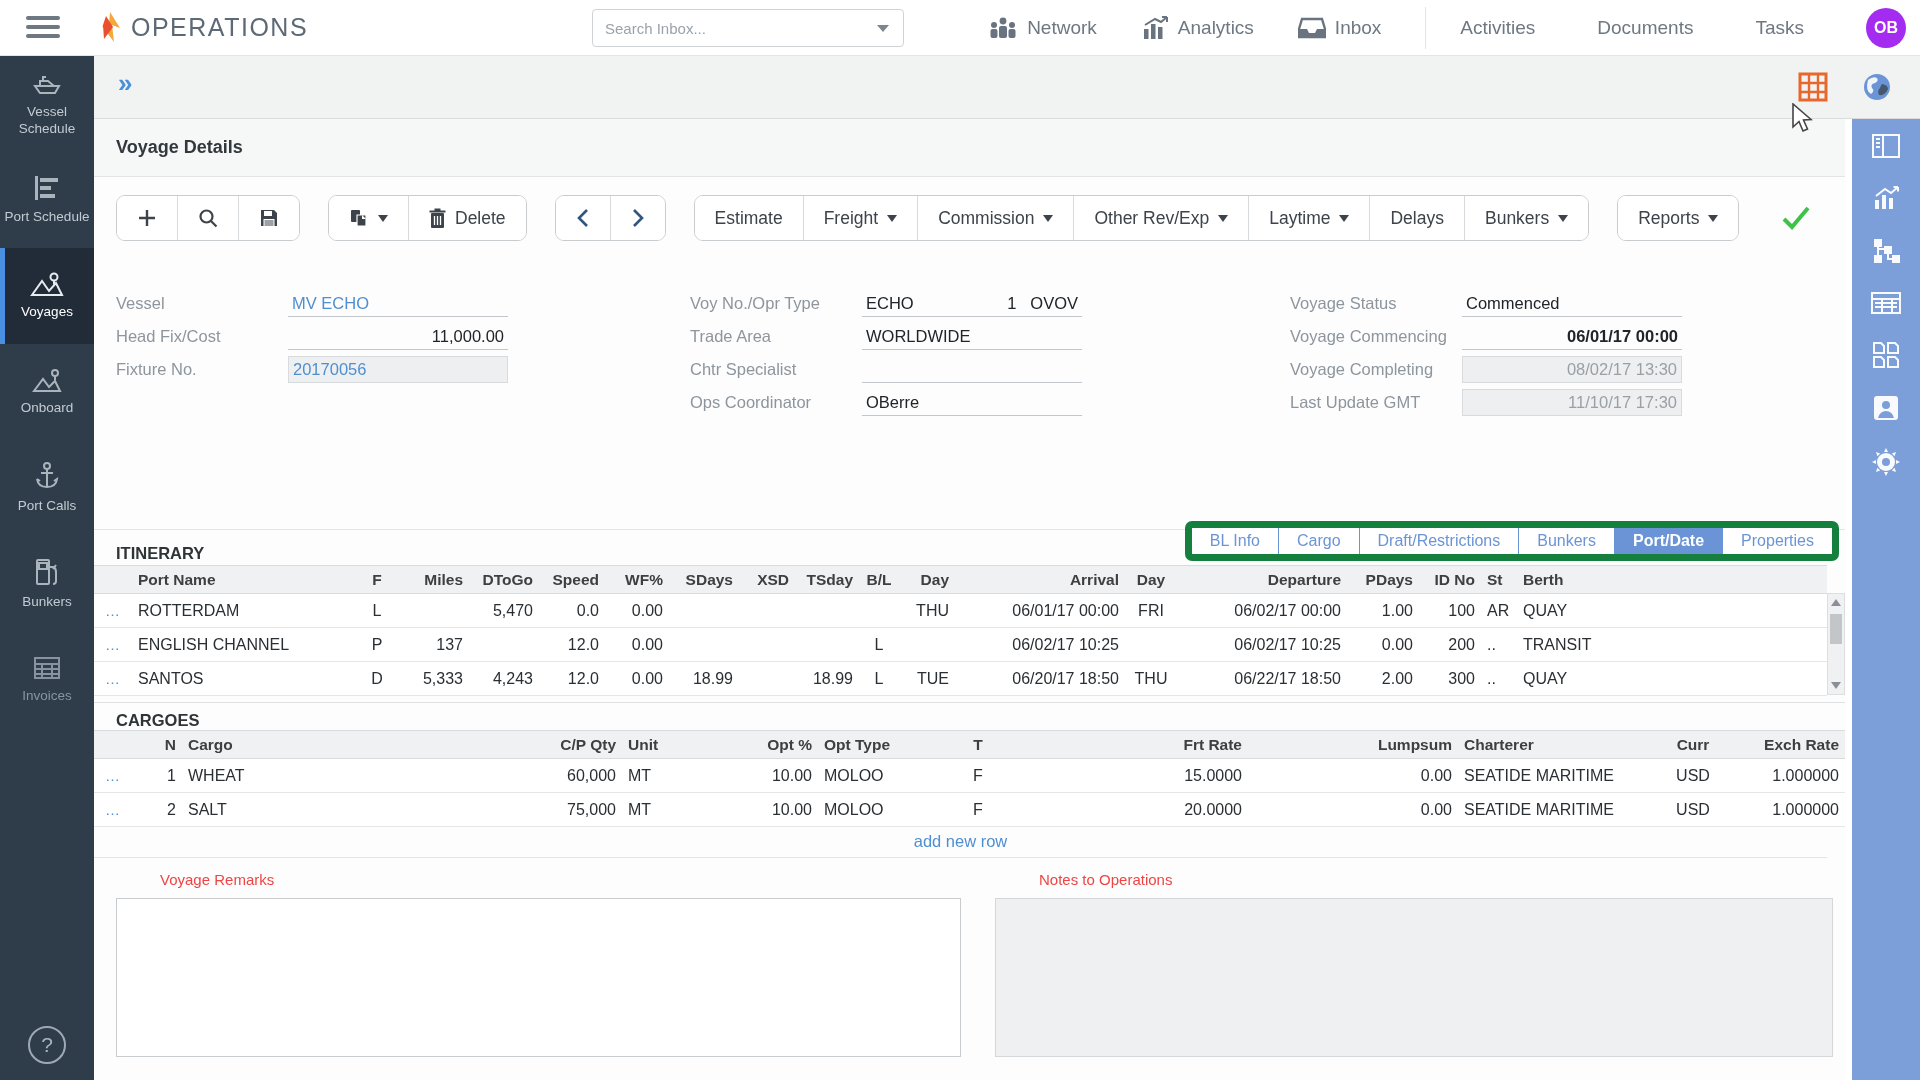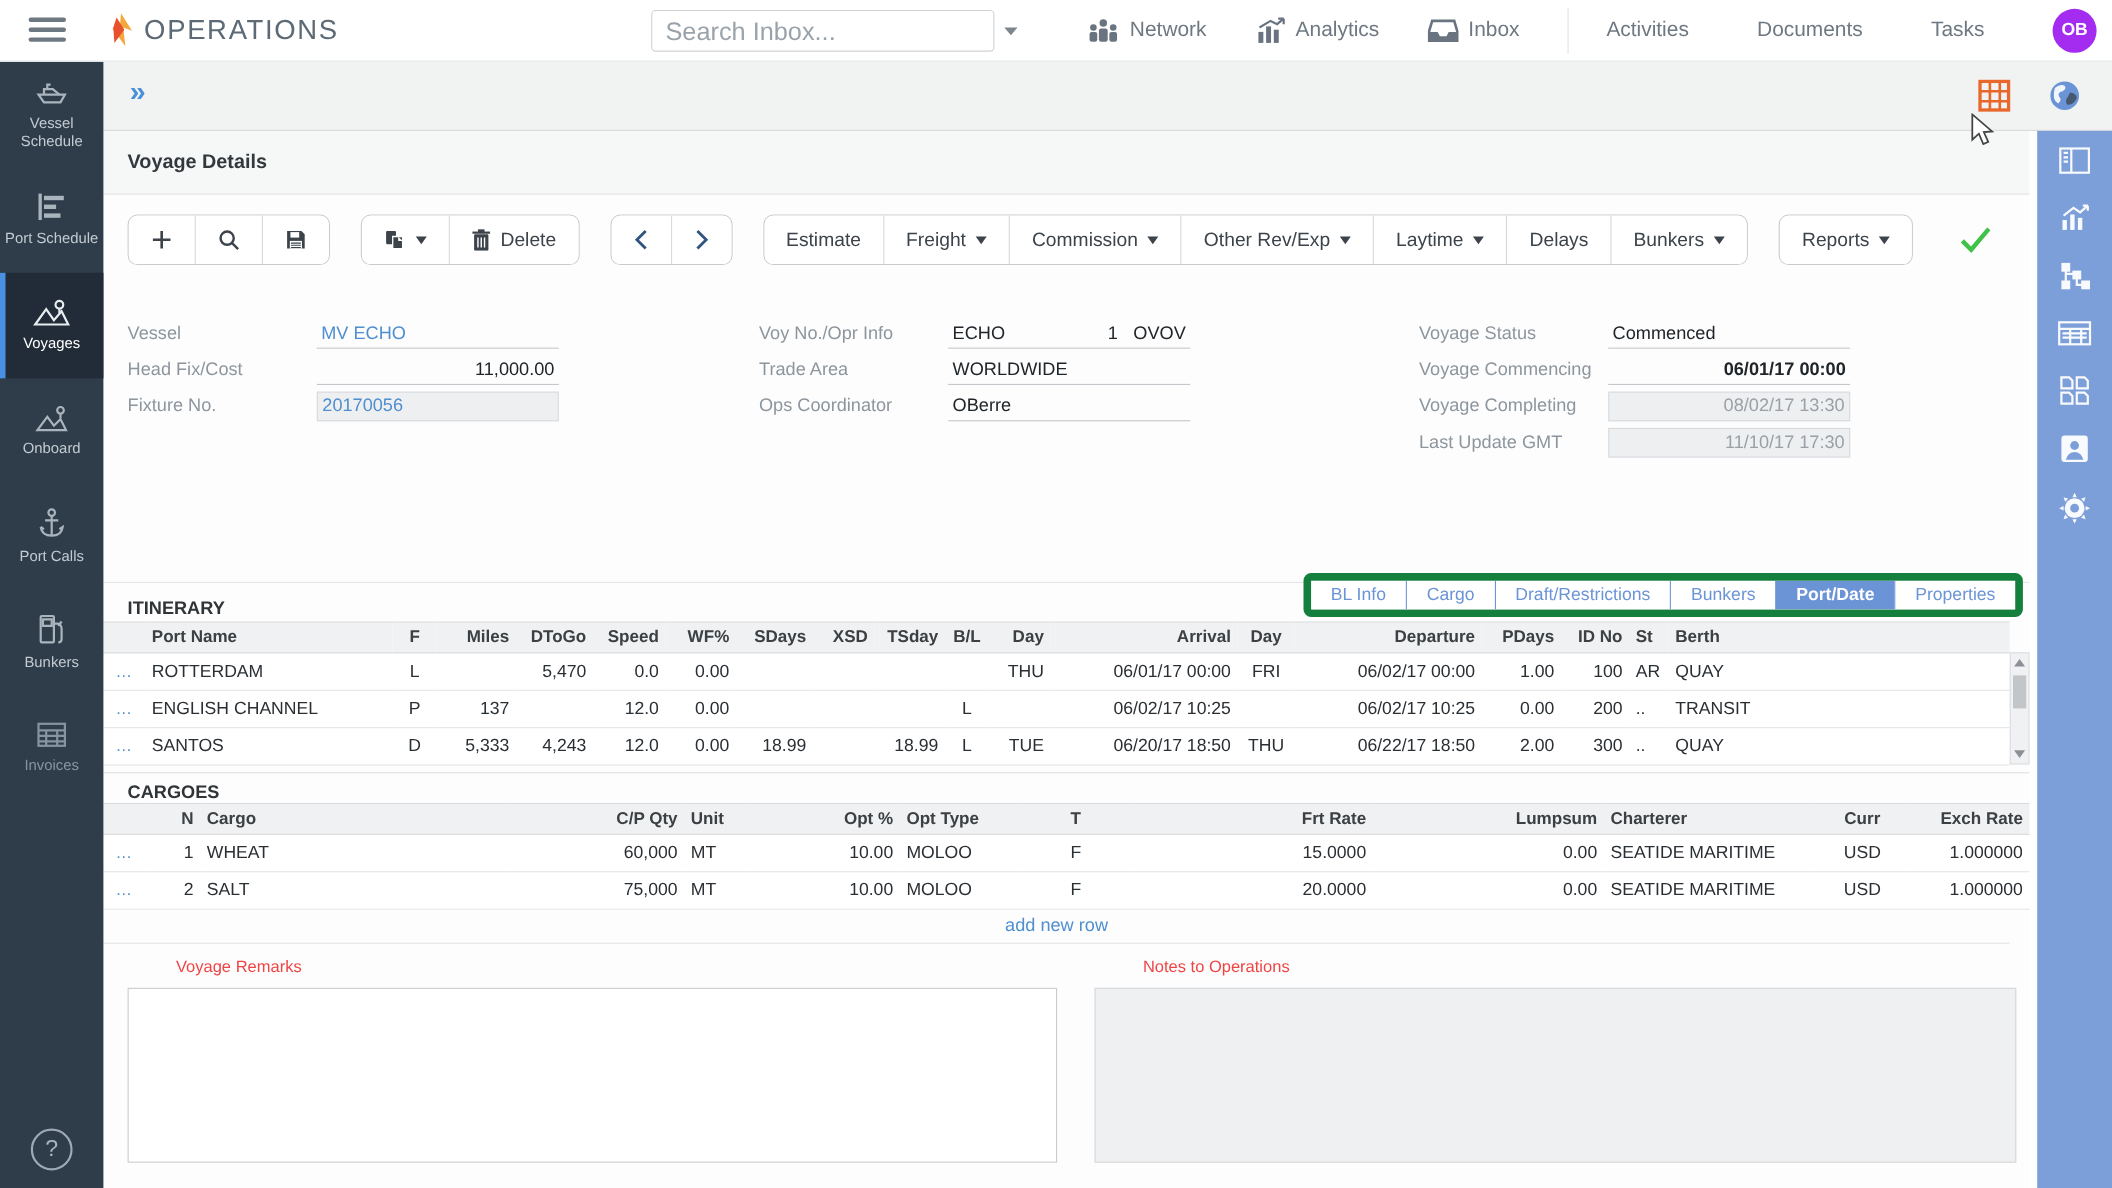--- a/index.html
+++ b/index.html
@@ -9,21 +9,21 @@
 
   
   .topbar { position:absolute; left:0; top:0; width:1920px; height:56px; background:#fff;
     border-bottom:1px solid #e3e5e7; z-index:20; }
   .hamburger { position:absolute; left:26px; top:16px; width:34px; height:24px; cursor:pointer; }
   .hamburger span { display:block; height:4px; background:#6e7882; border-radius:2px; margin-bottom:5px; }
   .logo { position:absolute; left:96px; top:11px; display:flex; align-items:center; gap:8px; }
   .logo-text { font-size:25px; letter-spacing:1.5px; color:#5d6a75; font-weight:400; }
   .searchbox { position:absolute; left:592px; top:9px; width:312px; height:38px; border:1px solid #cfd3d6;
     border-radius:4px; background:#fff; display:flex; align-items:center; }
-  .searchbox input { flex:1; border:none; outline:none; font-size:23px; color:#3c4248; padding:0 12px;
+  .searchbox input { flex:1; border:none; outline:none; font-size:15px; color:#3c4248; padding:0 12px;
     font-family:"Liberation Sans", sans-serif; background:transparent; }
   .searchbox input::placeholder { color:#9aa2aa; }
   .search-caret { width:0; height:0; border-left:6px solid transparent; border-right:6px solid transparent;
     border-top:7px solid #7d858d; margin-right:14px; }
   .top-right { position:absolute; right:0; top:0; height:56px; display:flex; align-items:center; }
   .top-nav-item { display:flex; align-items:center; gap:9px; color:#6e7882; font-size:19px;
     margin-right:44px; cursor:pointer; }
   .top-divider { width:1px; height:42px; background:#e1e3e5; margin:0 34px 0 0; }
   .top-link { color:#6e7882; font-size:19px; margin-right:62px; cursor:pointer; }
   .avatar { width:40px; height:40px; border-radius:50%; background:#a32cf0; color:#fff; font-size:16px;
@@ -465,30 +465,34 @@
         <span class="ffield num">11,000.00</span>
       </div>
       <div class="frow">
         <span class="flabel">Fixture No.</span>
         <span class="ffield ro" style="color:#4f8fd0;">20170056</span>
       </div>
     </div>
 
     <div class="fgroup g2">
       <div class="frow">
-        <span class="flabel">Voy No./Opr Info</span>
+        <span class="flabel">Voy No./Opr Type</span>
         <span class="ffield">
           <span class="sp1">ECHO</span>
           <span class="spn">1</span>
           <span>OVOV</span>
         </span>
       </div>
       <div class="frow">
         <span class="flabel">Trade Area</span>
         <span class="ffield">WORLDWIDE</span>
+      </div>
+      <div class="frow">
+        <span class="flabel">Chtr Specialist</span>
+        <span class="ffield"></span>
       </div>
       <div class="frow">
         <span class="flabel">Ops Coordinator</span>
         <span class="ffield">OBerre</span>
       </div>
     </div>
 
     <div class="fgroup g3">
       <div class="frow">
         <span class="flabel">Voyage Status</span>

